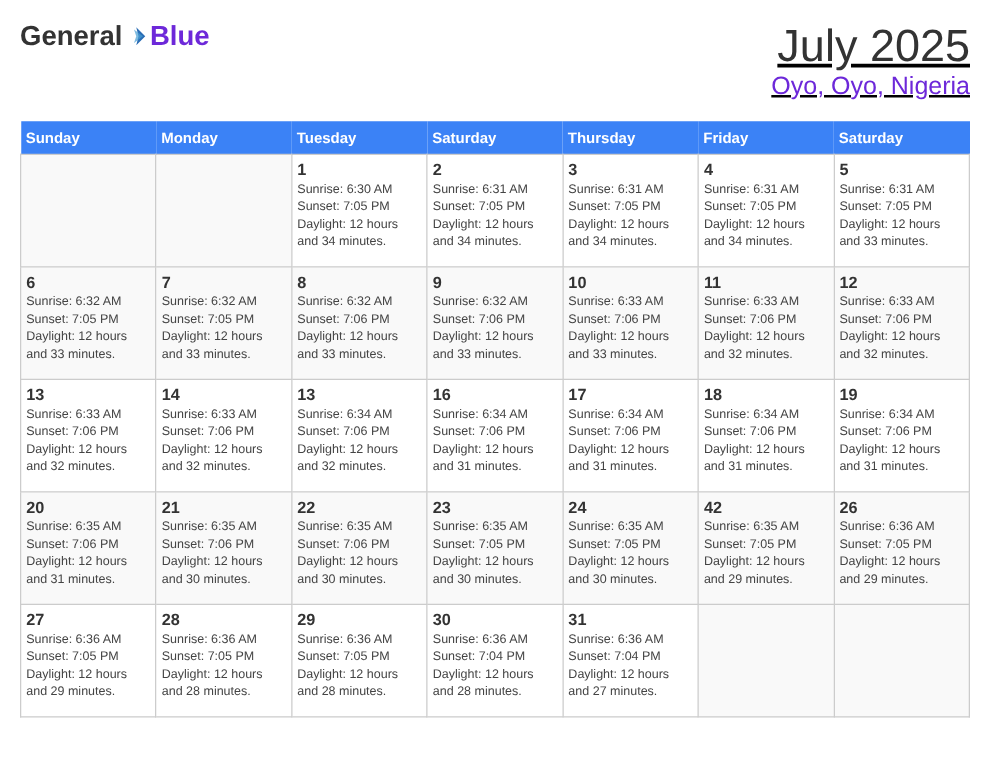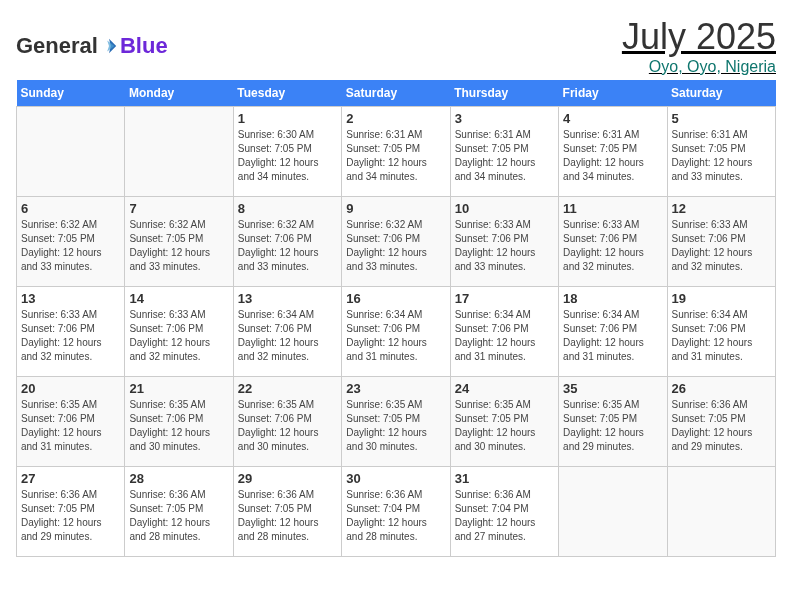--- a/index.html
+++ b/index.html
@@ -6,22 +6,22 @@
     body {
       font-family: Arial, sans-serif;
       background: #fff;
       width: 792px;
       min-height: 612px;
       padding: 16px;
     }
     .header {
       display: flex;
       justify-content: space-between;
-      align-items: center;
-      margin-bottom: 4px;
+      align-items: flex-start;
+      margin-bottom: 16px;
     }
     .logo {
       display: flex;
       flex-direction: column;
       align-items: flex-start;
     }
     .logo-text {
       display: flex;
       align-items: center;
       font-size: 22px;
@@ -39,22 +39,22 @@
     .title-section {
       text-align: right;
       text-decoration: underline;
     }
     .month-title {
       font-size: 36px;
       color: #333;
       font-weight: normal;
     }
     .location-title {
-      font-size: 16px;
-      color: #0f766e;
+      font-size: 20px;
+      color: #6d28d9;
     }
     .calendar {
       width: 100%;
       border-collapse: collapse;
       font-size: 11px;
     }
     .calendar th {
       background-color: #3b82f6;
       color: white;
       padding: 6px 4px;
@@ -224,21 +224,21 @@
         </td>
         <td>
           <div class="day-number">23</div>
           <div class="day-info">Sunrise: 6:35 AM<br>Sunset: 7:05 PM<br>Daylight: 12 hours and 30 minutes.</div>
         </td>
         <td>
           <div class="day-number">24</div>
           <div class="day-info">Sunrise: 6:35 AM<br>Sunset: 7:05 PM<br>Daylight: 12 hours and 30 minutes.</div>
         </td>
         <td>
-          <div class="day-number">35</div>
+          <div class="day-number">42</div>
           <div class="day-info">Sunrise: 6:35 AM<br>Sunset: 7:05 PM<br>Daylight: 12 hours and 29 minutes.</div>
         </td>
         <td>
           <div class="day-number">26</div>
           <div class="day-info">Sunrise: 6:36 AM<br>Sunset: 7:05 PM<br>Daylight: 12 hours and 29 minutes.</div>
         </td>
       </tr>
       <tr>
         <td>
           <div class="day-number">27</div>

